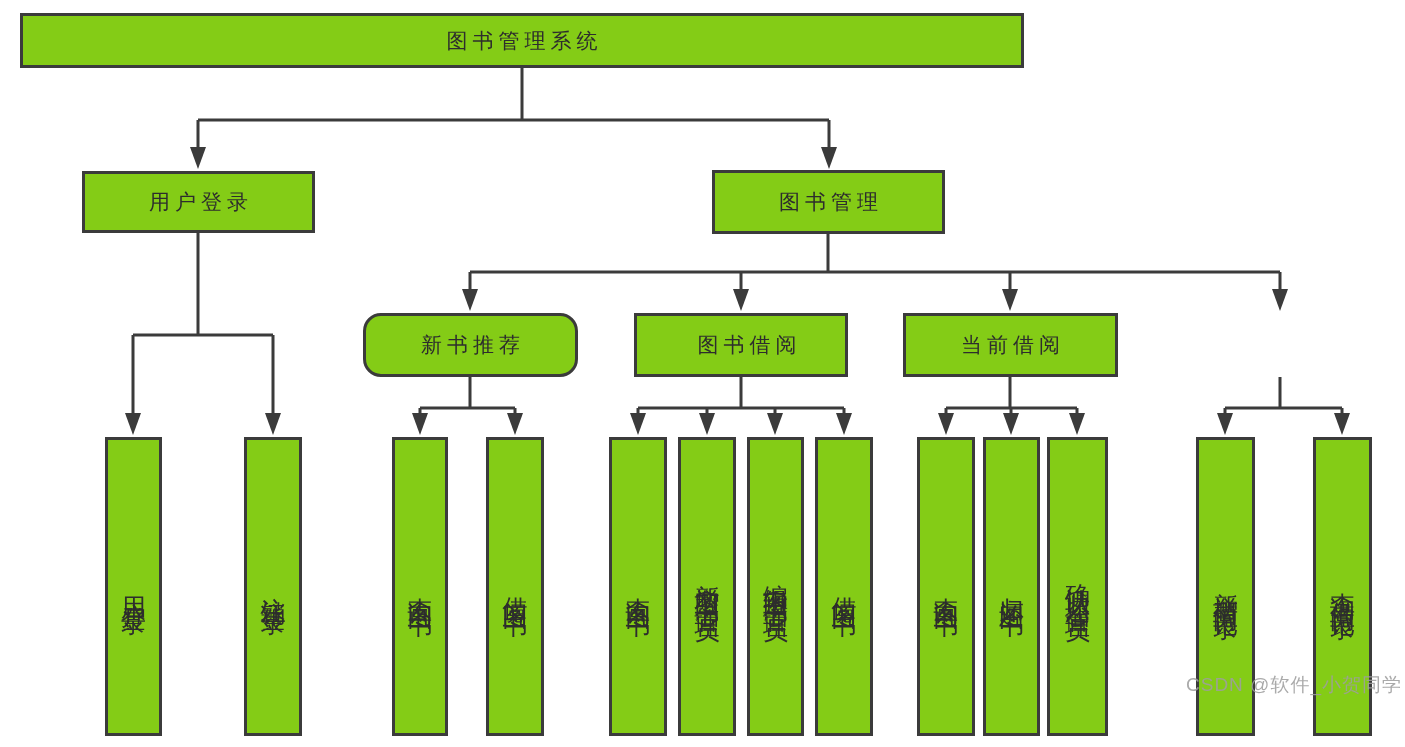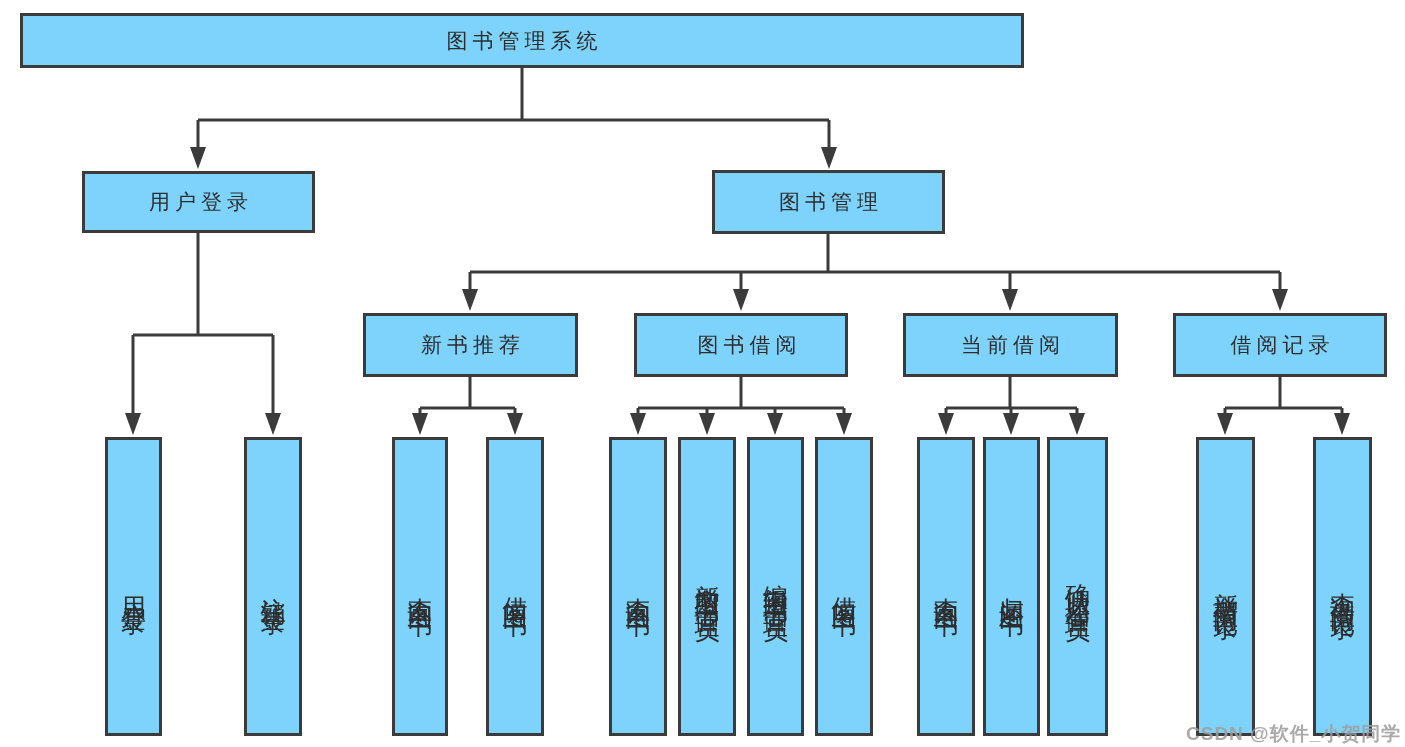--- a/index.html
+++ b/index.html
@@ -7,21 +7,21 @@
     position:relative;
     width:1405px;height:747px;
     background:#ffffff;
     font-family:"Liberation Sans", sans-serif;
     overflow:hidden;
   }
   #wires{position:absolute;left:0;top:0;width:1405px;height:747px;}
   .hnode,.vnode{
     position:absolute;
     box-sizing:border-box;
-    background:#7dd3fc;
+    background:#84cc16;
     border:3px solid #3b3b3b;
     display:flex;align-items:center;justify-content:center;
     z-index:2;
   }
   .hnode .lbl{
     font-size:21px;
     letter-spacing:5px;
     text-indent:5px;
     color:#2d2d2d;
     white-space:nowrap;
@@ -30,28 +30,27 @@
     writing-mode:vertical-rl;
     text-orientation:mixed;
     font-size:25px;
     line-height:1;
     letter-spacing:5px;
     color:#2d2d2d;
     white-space:nowrap;
   }
   #watermark{
     position:absolute;
-    left:1186px;top:721px;
+    left:1186px;top:672px;
     font-size:19px;
     letter-spacing:1px;
     color:rgba(158,158,158,0.88);
     z-index:5;
     white-space:nowrap;
     pointer-events:none;
-    font-weight:bold;
   }
   .wire{fill:none;stroke:#3b3b3b;stroke-width:3;}
   .arrow{fill:#3b3b3b;stroke:none;}
 </style>
 </head>
 <body>
 
 <div id="stage">
 
   <svg id="wires" viewBox="0 0 1405 747" xmlns="http://www.w3.org/2000/svg">
@@ -101,31 +100,28 @@
     <span class="lbl">图书管理系统</span>
   </div>
 
   <div class="hnode" style="left:82px;top:171px;width:233px;height:62px;">
     <span class="lbl">用户登录</span>
   </div>
   <div class="hnode" style="left:712px;top:170px;width:233px;height:64px;text-align:right;">
     <span class="lbl">图书管理</span>
   </div>
 
-  <div class="hnode" style="left:363px;top:313px;width:215px;height:64px;">
+  <div class="hnode" style="left:363px;top:313px;width:215px;height:64px;border-radius:18px;">
     <span class="lbl">新书推荐</span>
   </div>
   <div class="hnode" style="left:634px;top:313px;width:214px;height:64px;padding-left:12px;">
     <span class="lbl">图书借阅</span>
   </div>
   <div class="hnode" style="left:903px;top:313px;width:215px;height:64px;align-items:center;">
     <span class="lbl">当前借阅</span>
-  </div>
-  <div class="hnode" style="left:1173px;top:313px;width:214px;height:64px;">
-    <span class="lbl">借阅记录</span>
   </div>
 
   <div class="vnode" style="left:105px;top:437px;width:57px;height:299px;">
     <span class="vlbl">用户登录</span>
   </div>
   <div class="vnode" style="left:244px;top:437px;width:58px;height:299px;">
     <span class="vlbl">注销登录</span>
   </div>
 
   <div class="vnode" style="left:392px;top:437px;width:56px;height:299px;">

